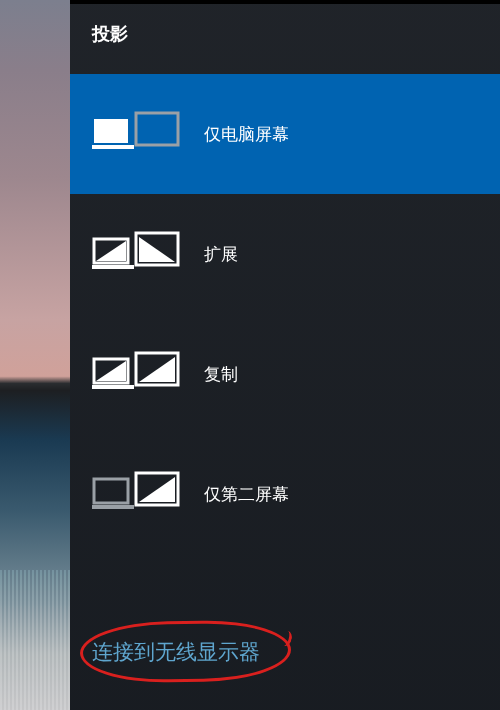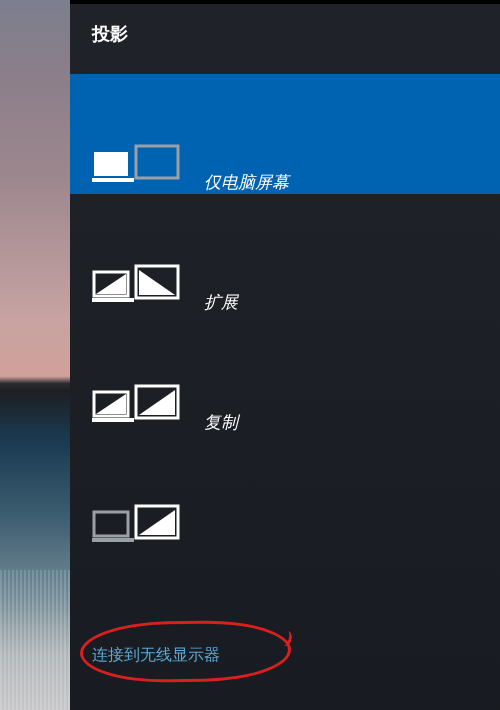--- a/index.html
+++ b/index.html
@@ -70,26 +70,25 @@
     color: #ffffff;
   }
   .options {
     position: absolute;
     left: 0;
     top: 70px;
     width: 100%;
   }
   .option {
     display: flex;
-    align-items: flex-end;
+    align-items: center;
     height: 120px;
     padding-left: 22px;
     box-sizing: border-box;
     cursor: pointer;
-    font-style: italic;
   }
   .option.selected {
     background: #0063b1;
   }
   .option .icon {
     width: 88px;
     height: 54px;
     flex: 0 0 auto;
   }
   .option .label {
@@ -97,21 +96,21 @@
     font-size: 17px;
     color: #ffffff;
   }
   .link-row {
     position: absolute;
     left: 22px;
     bottom: 48px;
   }
   .wireless-link {
     color: #5fa6cf;
-    font-size: 16px;
+    font-size: 21px;
     cursor: pointer;
   }
   
   .annotation-ellipse {
     position: absolute;
     left: 80px;
     bottom: 28px;
     width: 205px;
     height: 55px;
     border: 3px solid #d9201e;
@@ -190,20 +189,21 @@
         <span class="icon">
           <svg viewBox="0 0 88 54" width="88" height="54">
 
             <rect x="2" y="12" width="34" height="24" fill="none" stroke="#9aa0a6" stroke-width="3"></rect>
             <rect x="0" y="38" width="42" height="4" fill="#9aa0a6"></rect>
 
             <rect x="44" y="6" width="42" height="32" fill="none" stroke="#ffffff" stroke-width="3"></rect>
             <polygon points="47,35 83,10 83,35" fill="#ffffff"></polygon>
           </svg>
         </span>
+        <span class="label">仅第二屏幕</span>
       </div>
 
     </div>
 
     <div class="link-row">
       <span class="wireless-link">连接到无线显示器</span>
     </div>
 
   </div>
 

